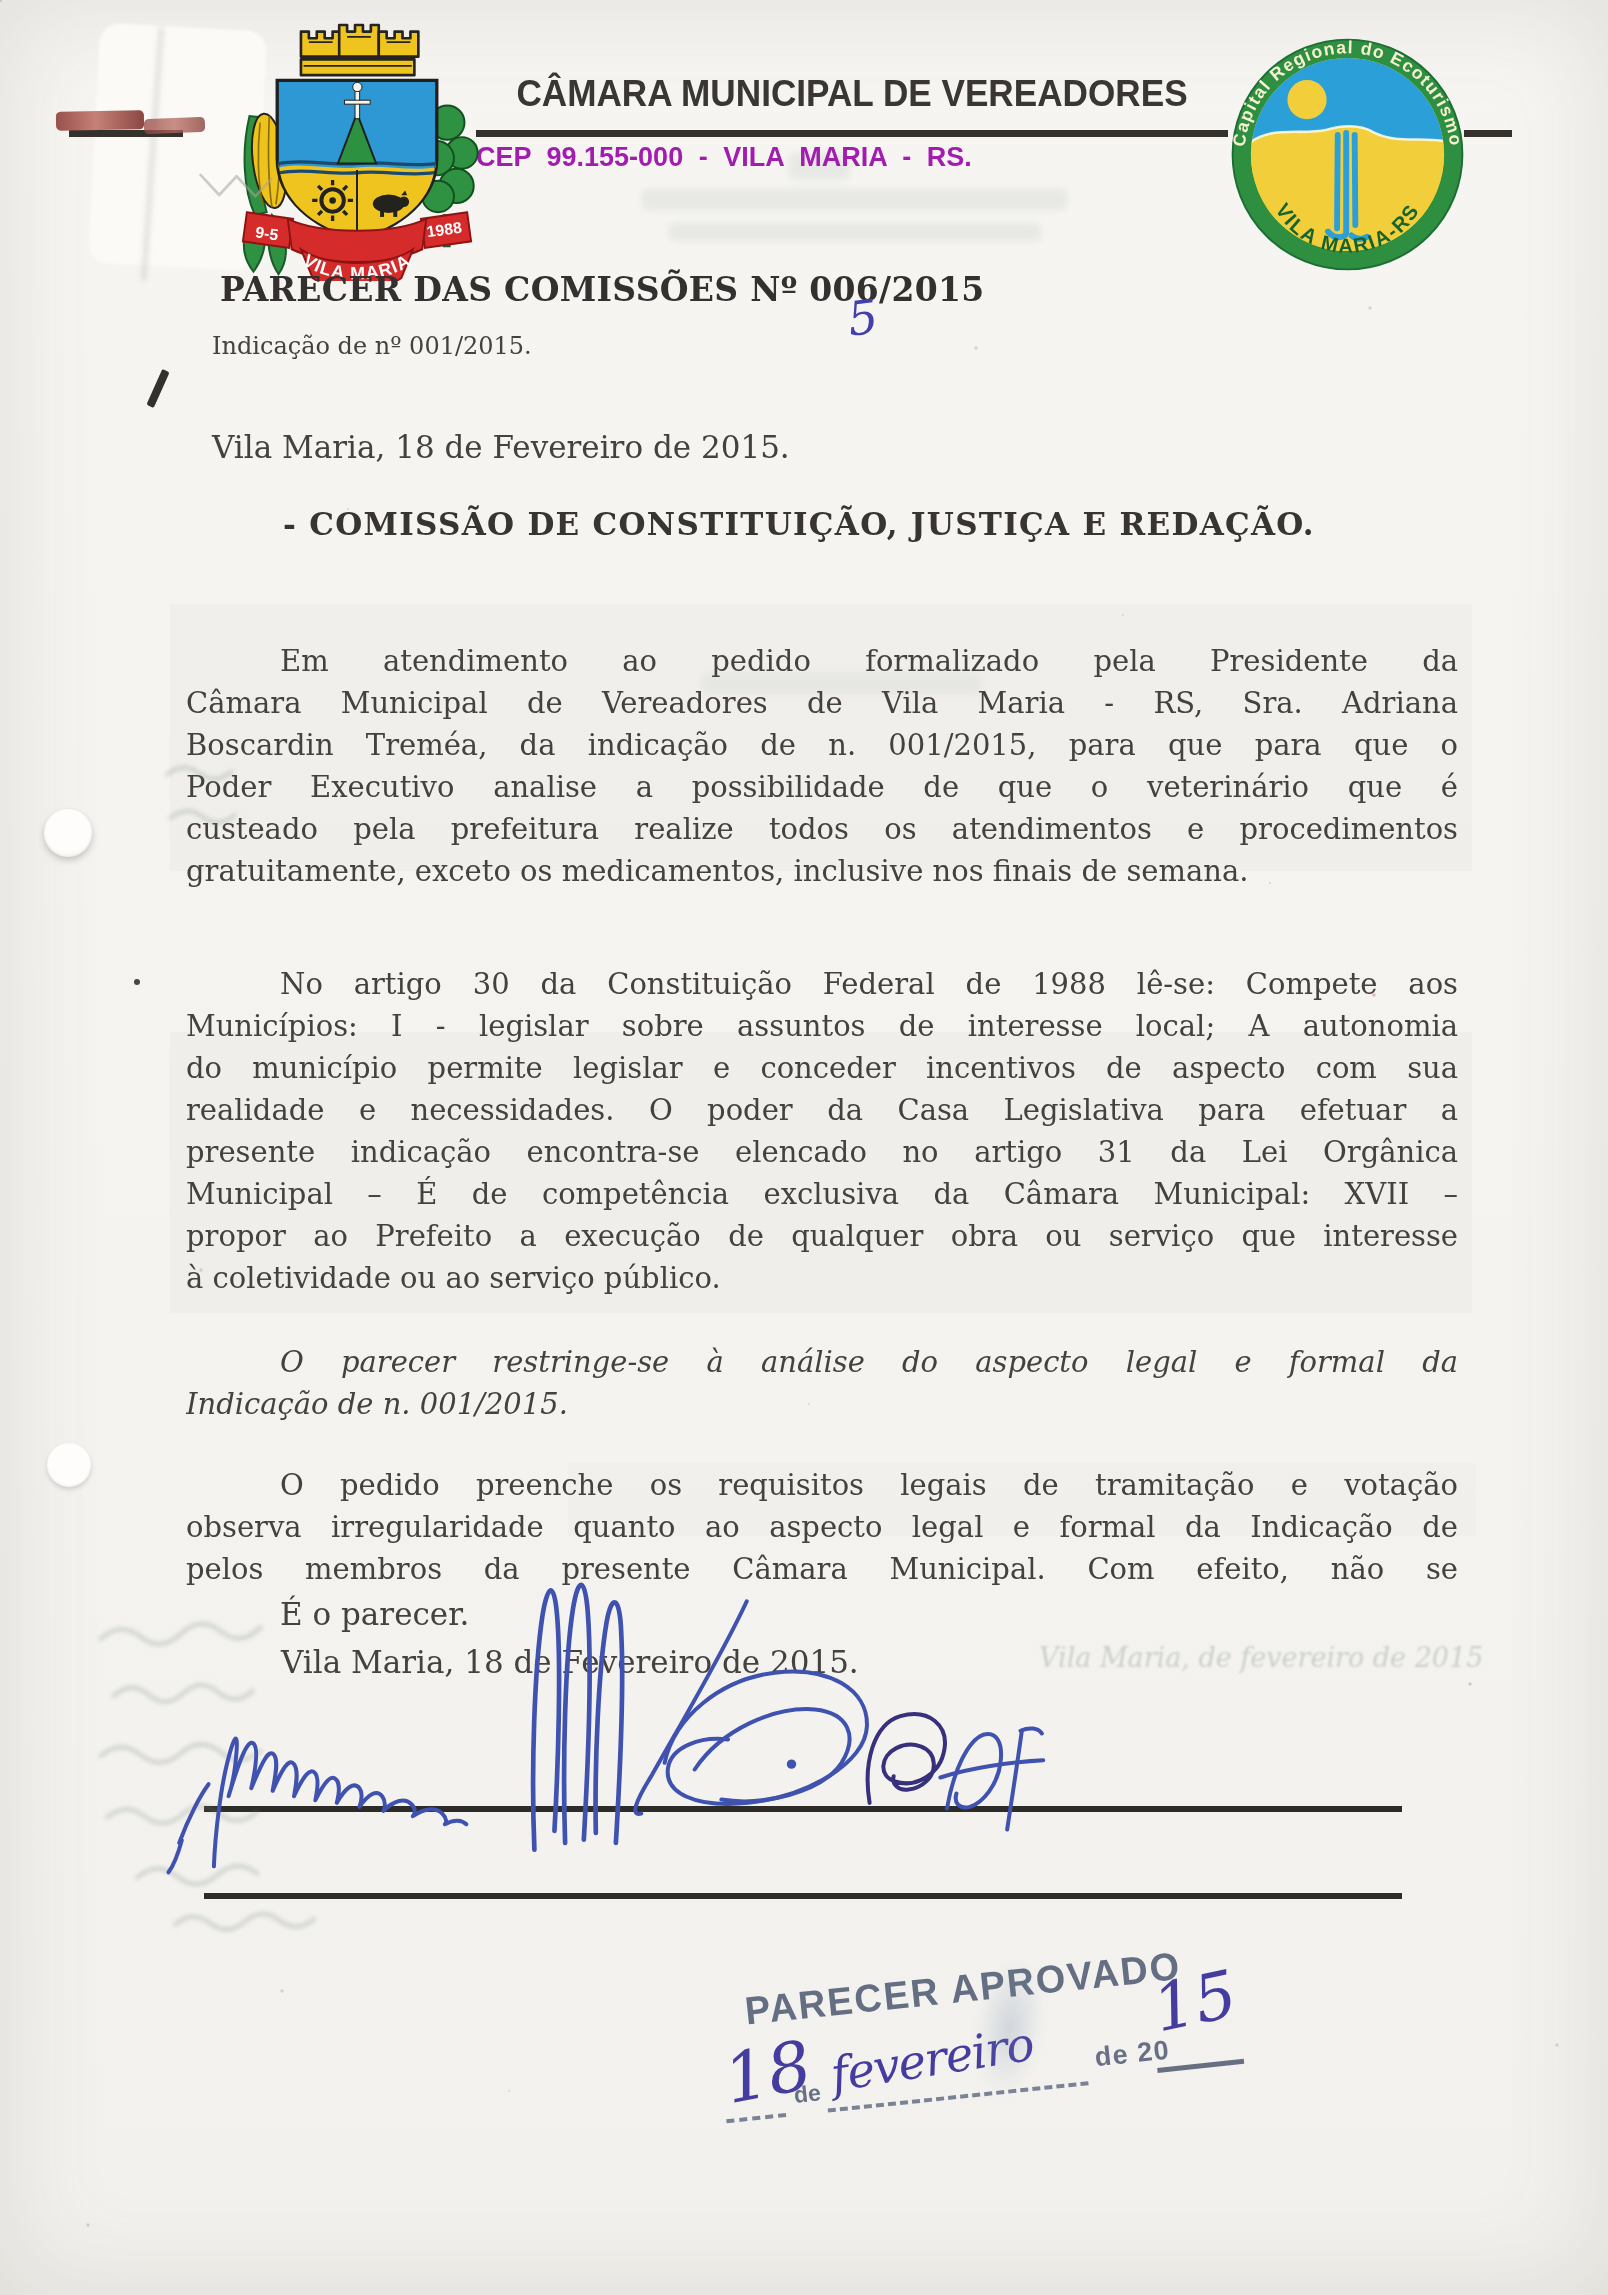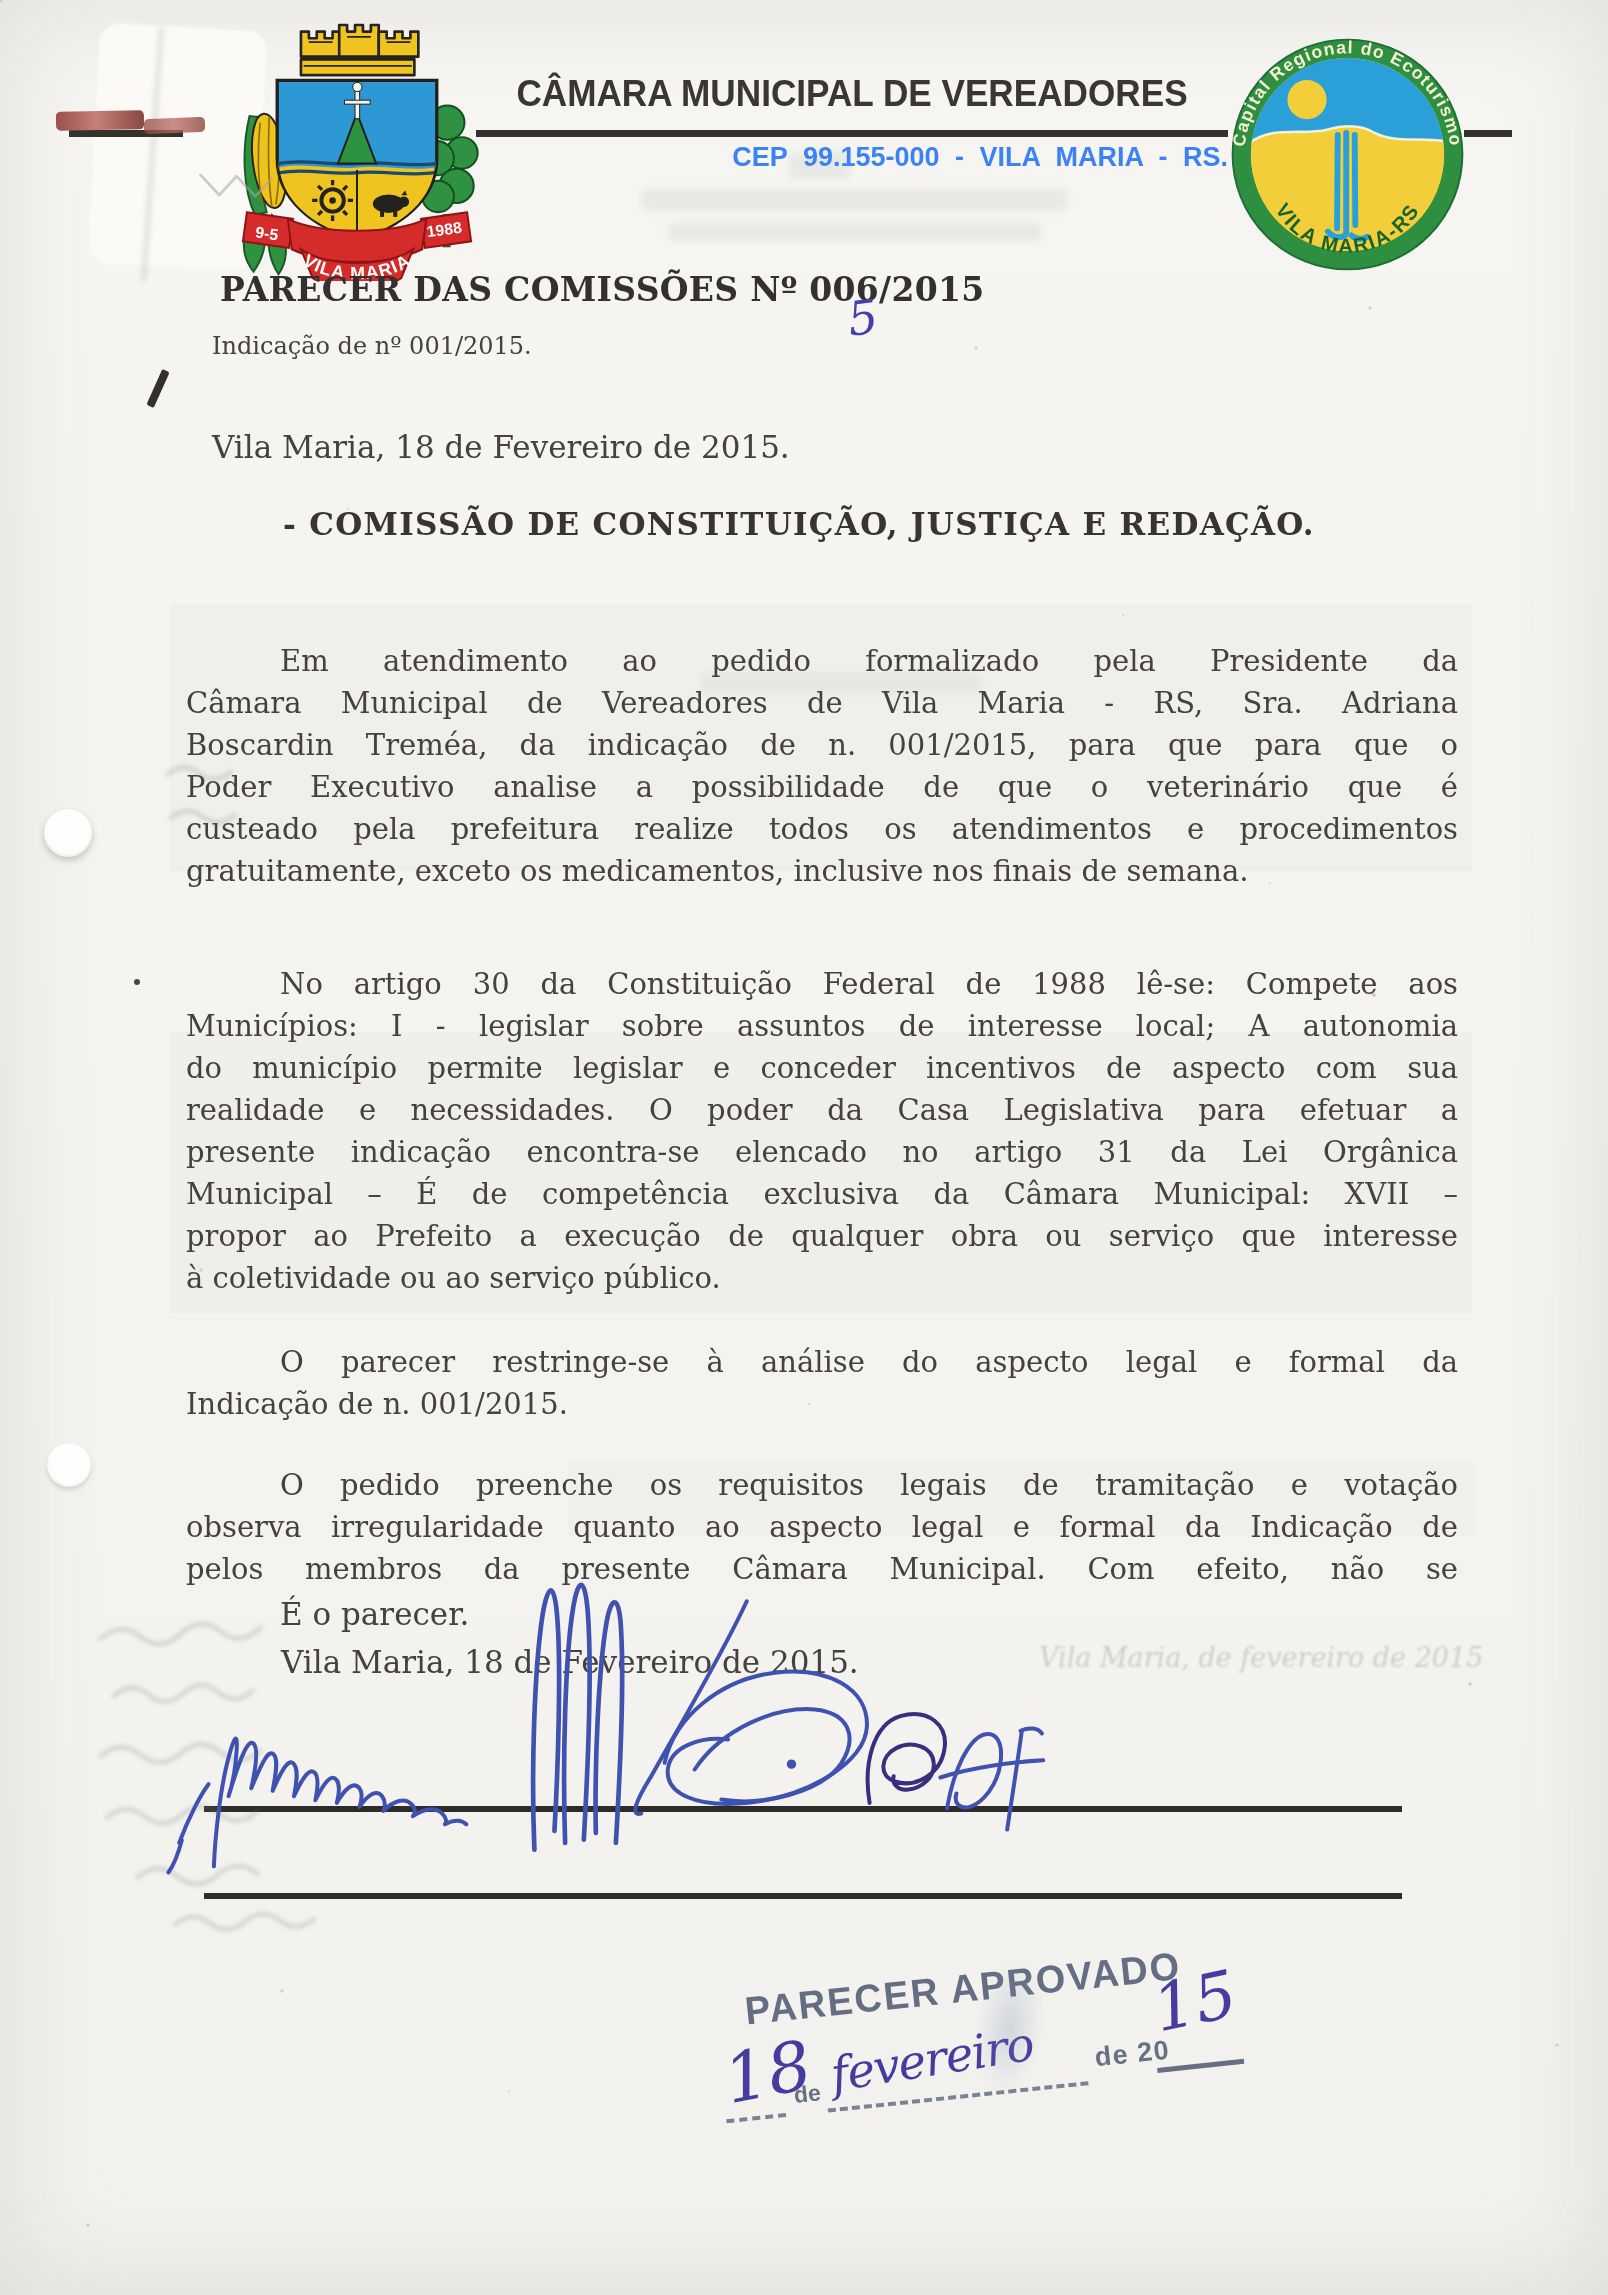--- a/index.html
+++ b/index.html
@@ -11,36 +11,36 @@
   }
   .abs{position:absolute;}
   
   .rule{position:absolute;top:130px;height:7.3px;background:#35322e;}
   #rule-a{left:69px;width:114px;}
   #rule-b{left:476px;width:752px;}
   #rule-c{left:1464px;width:48px;}
   #org-name{left:476px;top:73px;width:752px;text-align:center;
     font-family:"Liberation Sans",sans-serif;font-weight:bold;font-size:37px;color:#393633;
     transform:scaleX(.95);letter-spacing:0px;}
-  #cep-line{left:476px;top:142px;width:752px;text-align:right;
-    font-family:"Liberation Sans",sans-serif;font-weight:bold;font-size:27px;color:#3b82f6;
+  #cep-line{left:476px;top:142px;width:752px;text-align:left;
+    font-family:"Liberation Sans",sans-serif;font-weight:bold;font-size:27px;color:#a21caf;
     word-spacing:8px;}
   
   #doc-title{left:220px;top:270px;font-size:33px;font-weight:bold;color:#343030;letter-spacing:0.3px;text-align:center;}
   .b5wrap{display:inline-block;width:0;overflow:visible;position:relative;}
   .blue5{position:absolute;left:-31px;top:-10.7px;font-size:47px;font-style:italic;font-weight:400;
     color:#4340ae;transform:rotate(-7deg);}
   #ref-line{left:212px;top:332px;font-size:24px;}
   #date-top{left:212px;top:429px;font-size:31px;}
   #committee{left:283px;top:506px;font-size:31px;font-weight:bold;color:#383432;letter-spacing:1.3px;}
   .para{position:absolute;left:186px;width:1272px;font-size:29px;color:#45413e;margin-top:37px;}
   .pline{height:42px;line-height:42px;text-align:justify;text-align-last:justify;overflow:hidden;}
   .plast{text-align-last:left;}
   .pfirst{padding-left:94px;}
-  #para1{top:603px;} #para2{top:926px;} #para3{top:1304px;} #para4{top:1427px;}
+  #para1{top:603px;} #para2{top:926px;} #para3{top:1304px;font-style:italic;} #para4{top:1427px;}
   #closing{left:186px;top:1596px;font-size:31px;padding-left:94px;}
   #date-bottom{left:186px;top:1644px;font-size:31px;padding-left:95px;}
   
   .sigline{position:absolute;left:204px;width:1198px;height:6px;background:#2e2c29;}
   #sigline-1{top:1806px;} #sigline-2{top:1893px;}
   
   #stamp{left:721px;top:1982px;width:534px;height:174px;transform:rotate(-6deg);
     transform-origin:0 100%;}
   #stamp-title{position:absolute;left:39px;top:10.7px;font-family:"Liberation Sans",sans-serif;
     font-weight:bold;font-size:39px;letter-spacing:2px;color:#59637a;opacity:.92;transform:scaleX(.97);transform-origin:0 0;}

